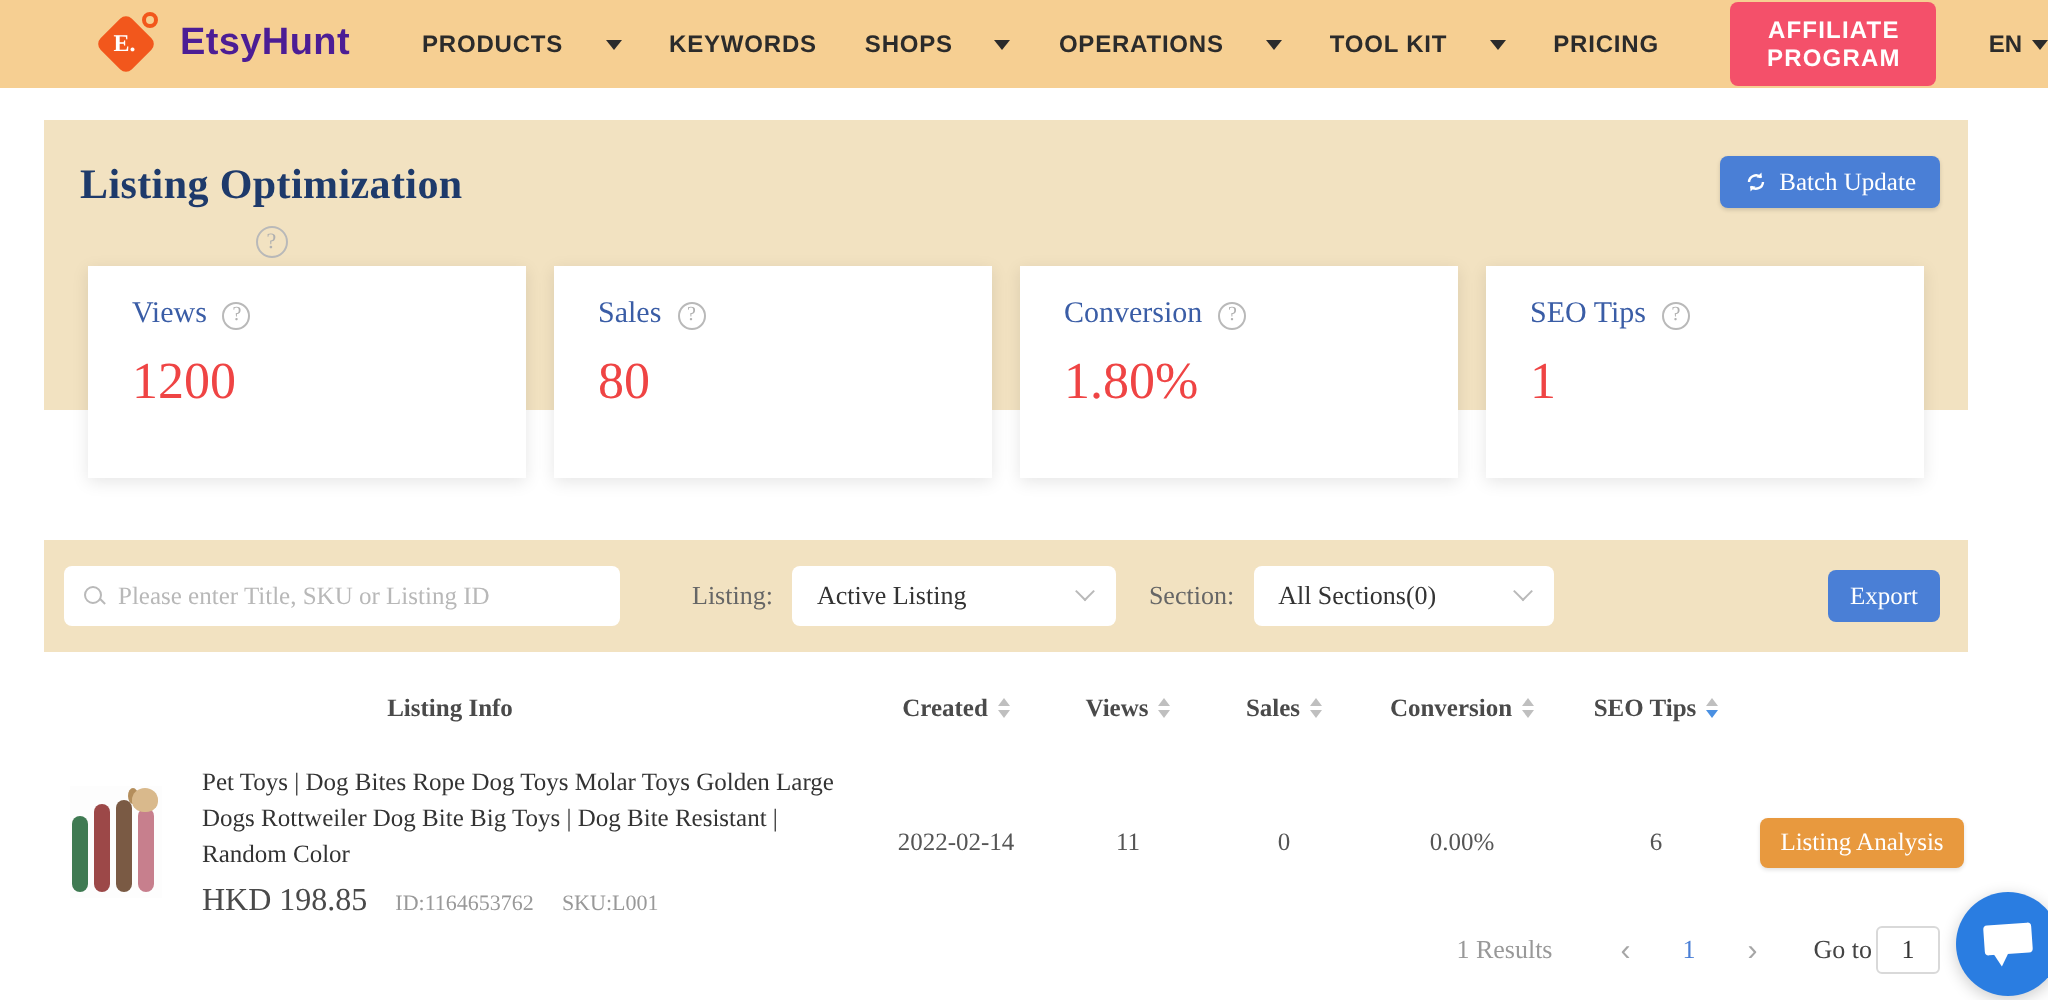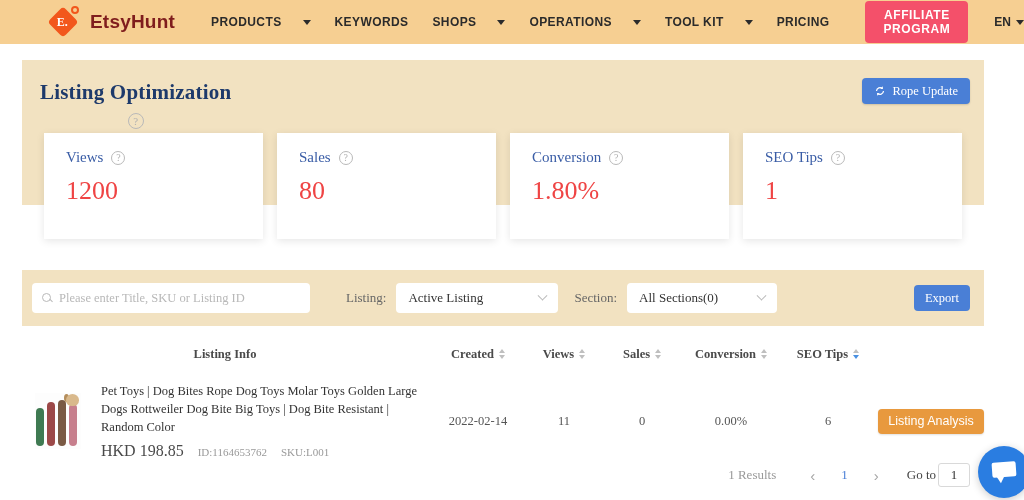--- a/index.html
+++ b/index.html
@@ -7,21 +7,21 @@
   body { font-family:"Liberation Serif", serif; background:#fff; position:relative; overflow:hidden; }
   .screen { position:absolute; inset:0; width:1024px; height:500px; background:#fff; }
 
   
   .navbar { position:absolute; left:0; top:0; width:1024px; height:44px; background:#f6cf92; display:flex; align-items:center; }
   .brand { display:flex; align-items:center; margin-left:48px; cursor:pointer; }
   .logo-wrap { position:relative; width:34px; height:34px; margin-right:8px; }
   .logo-diamond { position:absolute; left:4px; top:6px; width:22px; height:22px; background:#f2571c; border-radius:4px; transform:rotate(45deg); display:flex; align-items:center; justify-content:center; }
   .logo-diamond span { transform:rotate(-45deg); color:#fff; font-weight:bold; font-size:12px; font-family:"Liberation Serif", serif; }
   .logo-ring { position:absolute; right:3px; top:1px; width:8px; height:8px; border:2.5px solid #f2571c; border-radius:50%; }
-  .brand-name { font-family:"Liberation Sans", sans-serif; font-weight:bold; font-size:19px; color:#7f1d1d; letter-spacing:.2px; }
+  .brand-name { font-family:"Liberation Sans", sans-serif; font-weight:bold; font-size:19px; color:#4c1d95; letter-spacing:.2px; }
   .nav-divider { width:1px; height:18px; background:#8a6d3b; opacity:.55; margin:0 20px 0 16px; }
   .nav-items { display:flex; align-items:center; gap:24px; }
   .nav-item { display:flex; align-items:center; gap:21px; font-family:"Liberation Sans", sans-serif; font-weight:bold; font-size:12px; letter-spacing:.4px; color:#2b2b2b; cursor:pointer; white-space:nowrap; }
   .caret { width:0; height:0; border-left:4px solid transparent; border-right:4px solid transparent; border-top:5px solid #2b2b2b; }
   .affiliate-btn { margin-left:36px; background:#f4506a; color:#fff; font-family:"Liberation Sans", sans-serif; font-weight:bold; font-size:12px; letter-spacing:.6px; border:none; border-radius:4px; padding:7px 18px; cursor:pointer; }
   .lang { display:flex; align-items:center; gap:5px; margin-left:26px; font-family:"Liberation Sans", sans-serif; font-weight:bold; font-size:12px; color:#2b2b2b; cursor:pointer; }
 
   
   .panel-header { position:absolute; left:22px; top:60px; width:962px; height:145px; background:#f2e2c1; }
   .page-title-row { position:absolute; left:18px; top:20px; display:flex; align-items:center; gap:8px;flex-direction:column; }
@@ -74,21 +74,21 @@
   .rope2 { left:12px; height:44px; background:#9c4848; }
   .rope3 { left:23px; height:46px; background:#7a5a44; }
   .rope4 { left:34px; height:42px; background:#c77f8d; }
   .dog-head { position:absolute; top:1px; right:2px; width:13px; height:12px; background:#d9b98c; border-radius:50% 50% 45% 45%; }
   .dog-ear { position:absolute; top:1px; right:12px; width:5px; height:8px; background:#b48e5c; border-radius:50%; }
   .listing-text { margin-left:20px; }
   .listing-title { font-size:12.5px; color:#333; line-height:1.45; max-width:340px; }
   .price-row { display:flex; align-items:baseline; gap:14px; margin-top:6px; }
   .price { font-size:16px; color:#4a4a4a; }
   .meta { font-size:11px; color:#999;text-align:right; }
-  .analysis-btn { height:25px; padding:0 10px; background:#e8993e; color:#fff; border:none; border-radius:4px; font-family:Liberation Sans, sans-serif; font-size:12.5px; cursor:pointer; box-shadow:0 1px 2px rgba(0,0,0,.12); }
+  .analysis-btn { height:25px; padding:0 10px; background:#e8993e; color:#fff; border:none; border-radius:4px; font-family:Liberation Serif, serif; font-size:12.5px; cursor:pointer; box-shadow:0 1px 2px rgba(0,0,0,.12); }
 
   
   .pagination { position:absolute; right:54px; top:463px; display:flex; align-items:center; font-size:13px; color:#999; }
   .results-count { margin-right:28px; }
   .page-arrow { font-size:15px; color:#a6a6a6; padding:0 6px; cursor:pointer; font-family:"Liberation Sans", sans-serif; }
   .page-num { color:#4a7fd6; padding:0 20px; cursor:pointer; }
   .goto-label { margin-left:22px; margin-right:2px; color:#444; }
   .goto-input { width:32px; height:24px; border:1px solid #d9d9d9; border-radius:3px; text-align:center; font-family:"Liberation Serif", serif; font-size:13px; color:#333; outline:none; background:#fff; }
 
   
@@ -148,21 +148,21 @@
       <span class="page-title">Listing Optimization</span>
       <span class="help-icon help-lg">?</span>
     </div>
     <button class="batch-btn">
       <svg width="12" height="12" viewBox="0 0 24 24">
         <path d="M5 12a7 7 0 0 1 12-4.6" stroke="#fff" stroke-width="2.4" fill="none"></path>
         <path d="M19 12a7 7 0 0 1-12 4.6" stroke="#fff" stroke-width="2.4" fill="none"></path>
         <path d="M17.5 2.5 17.8 8l-5.3-.6z" fill="#fff"></path>
         <path d="M6.5 21.5 6.2 16l5.3.6z" fill="#fff"></path>
       </svg>
-      <span>Rope Update</span>
+      <span>Batch Update</span>
     </button>
   </div>
 
   <div class="cards">
     <div class="card">
       <div class="card-label-row">
         <span class="card-label">Views</span>
         <span class="help-icon help-sm">?</span>
       </div>
       <div class="card-value">1200</div>

